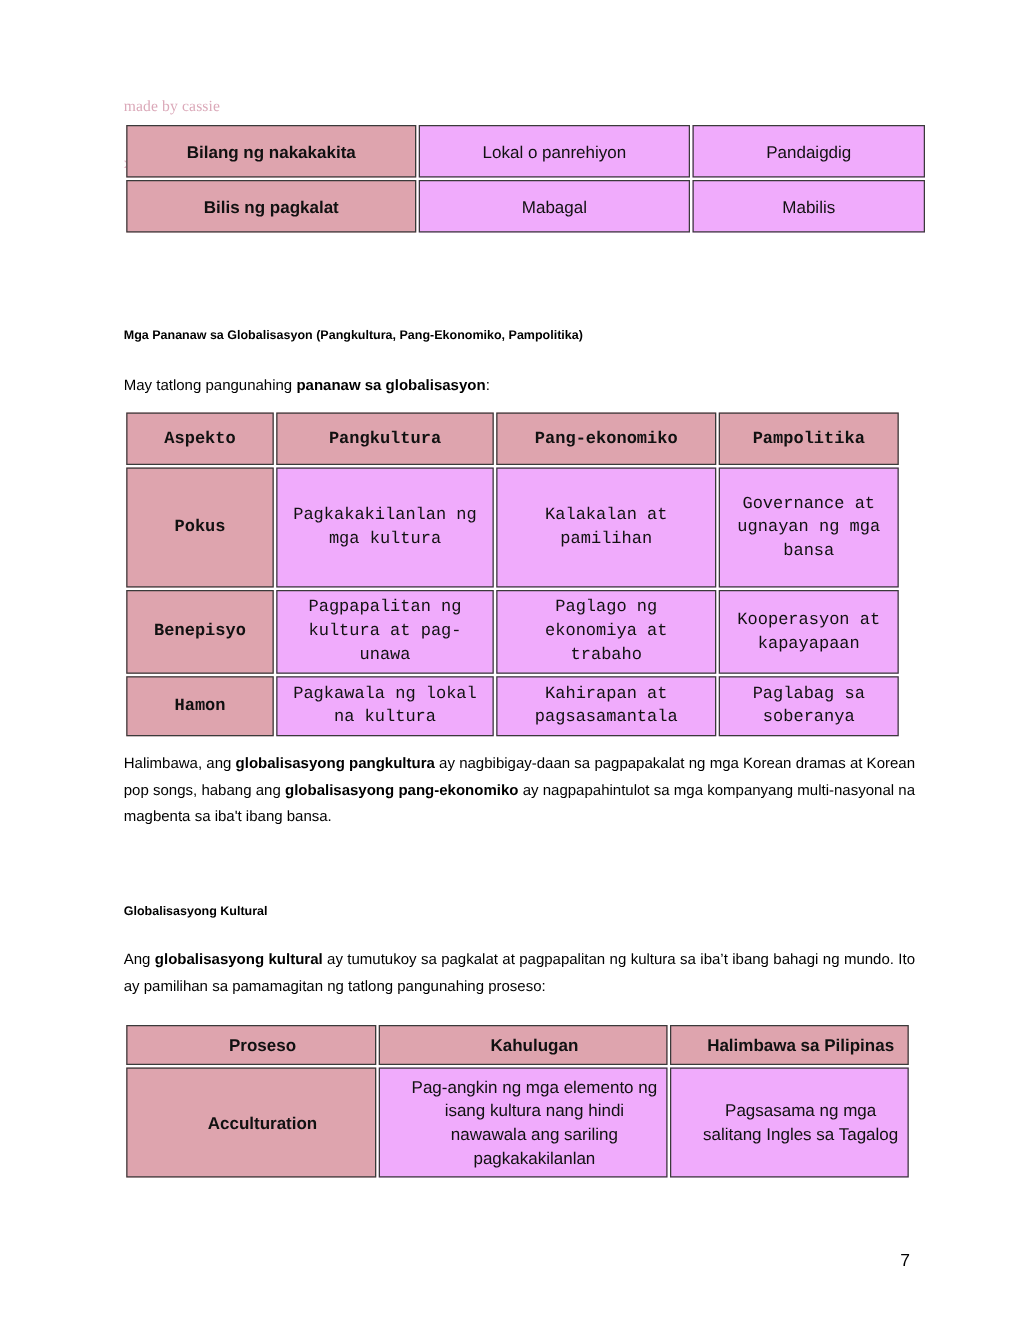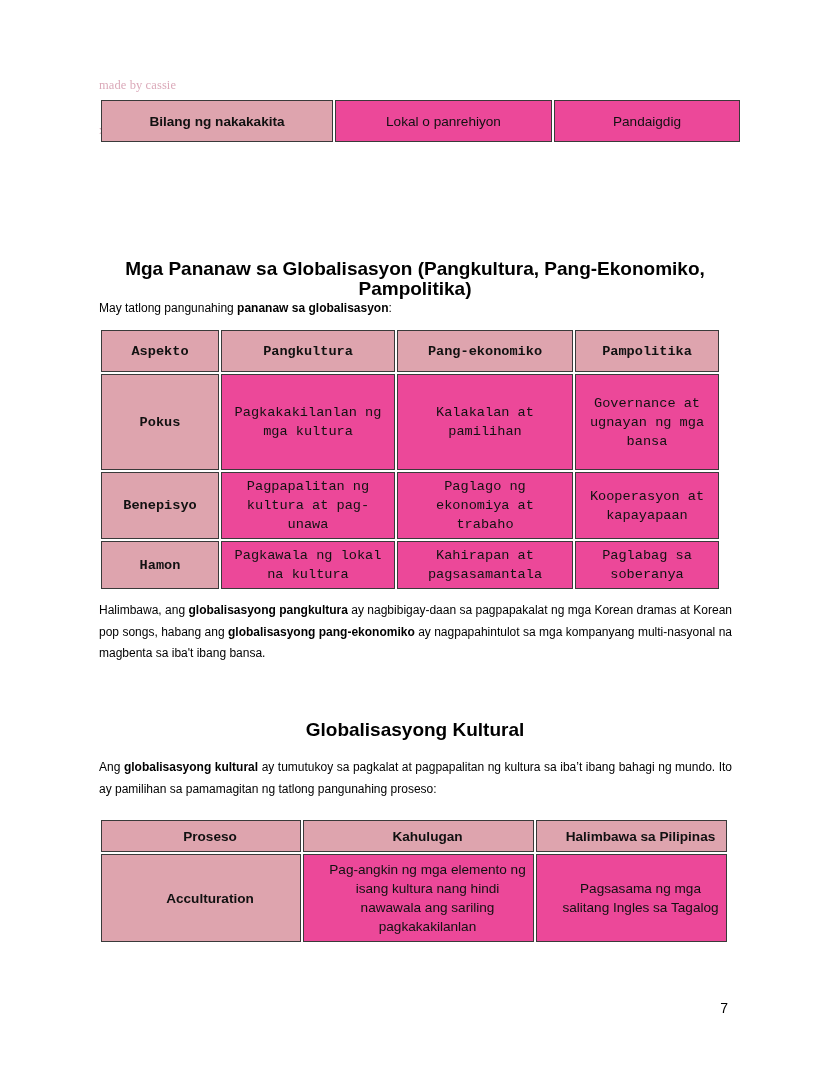--- a/index.html
+++ b/index.html
@@ -42,21 +42,21 @@
     border-spacing: 2px;
     table-layout: fixed;
   }
   .doc-table td {
     border: 1.6px solid #3a3a3a;
     text-align: center;
     vertical-align: middle;
     font-size: 13.6px;
     line-height: 19px;
     padding: 4px 6px;
-    background: #ec4899;
+    background: #f0abfc;
     color: #111111;
   }
   .doc-table td.pink {
     background: #deA4ae;
     font-weight: bold;
   }
   .doc-table td.hdr {
     background: #deA4ae;
     font-weight: bold;
   }
@@ -89,23 +89,22 @@
     width: 630px;
   }
   #table-proseso td { height: 22px; padding-left: 24px; }
   #table-proseso tr.row-accul td { height: 78px; }
 
   
   .centered-heading {
     position: absolute;
     left: 99px;
     width: 632px;
-    text-align: center;
     font-weight: bold;
-    font-size: 19px;
+    font-size: 10px;
     line-height: 20px;
   }
   #heading-pananaw { top: 259px; }
   #heading-kultural { top: 720px; }
 
   .para {
     position: absolute;
     left: 99px;
     width: 633px;
     font-size: 12px;
@@ -143,20 +142,25 @@
     <colgroup>
       <col style="width:232px">
       <col style="width:217px">
       <col style="width:186px">
     </colgroup>
     <tbody>
       <tr class="r1">
         <td class="pink">Bilang ng nakakakita</td>
         <td>Lokal o panrehiyon</td>
         <td>Pandaigdig</td>
+      </tr>
+      <tr class="r2">
+        <td class="pink">Bilis ng pagkalat</td>
+        <td>Mabagal</td>
+        <td>Mabilis</td>
       </tr>
     </tbody>
   </table>
 
   <div class="centered-heading" id="heading-pananaw">Mga Pananaw sa Globalisasyon (Pangkultura, Pang-Ekonomiko, Pampolitika)</div>
 
   <div class="para" id="para-intro-pananaw"><span>May tatlong pangunahing </span><b>pananaw sa globalisasyon</b><span>:</span></div>
 
   <table class="doc-table" id="table-pananaw">
     <colgroup>

